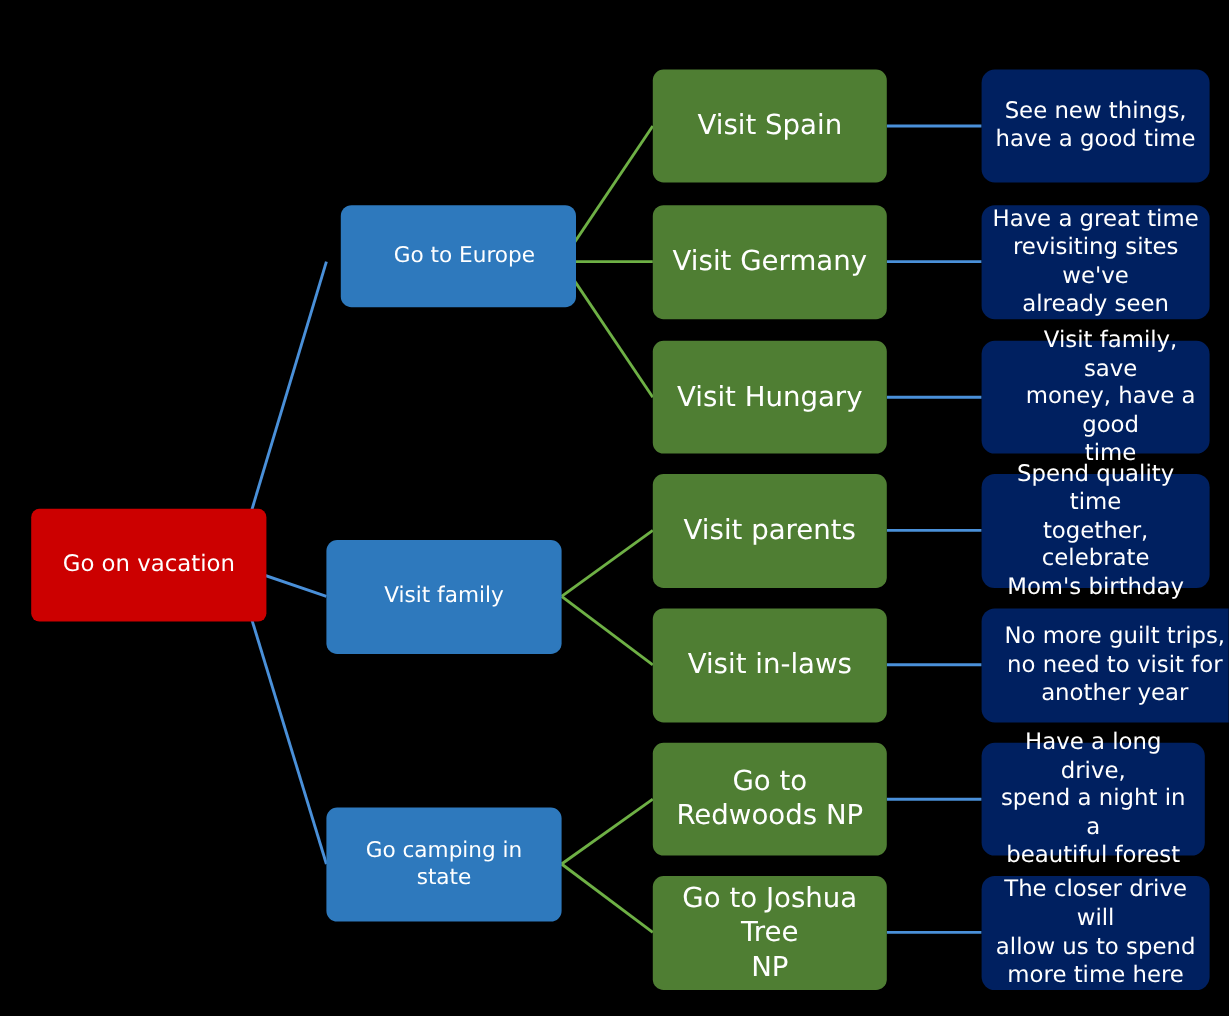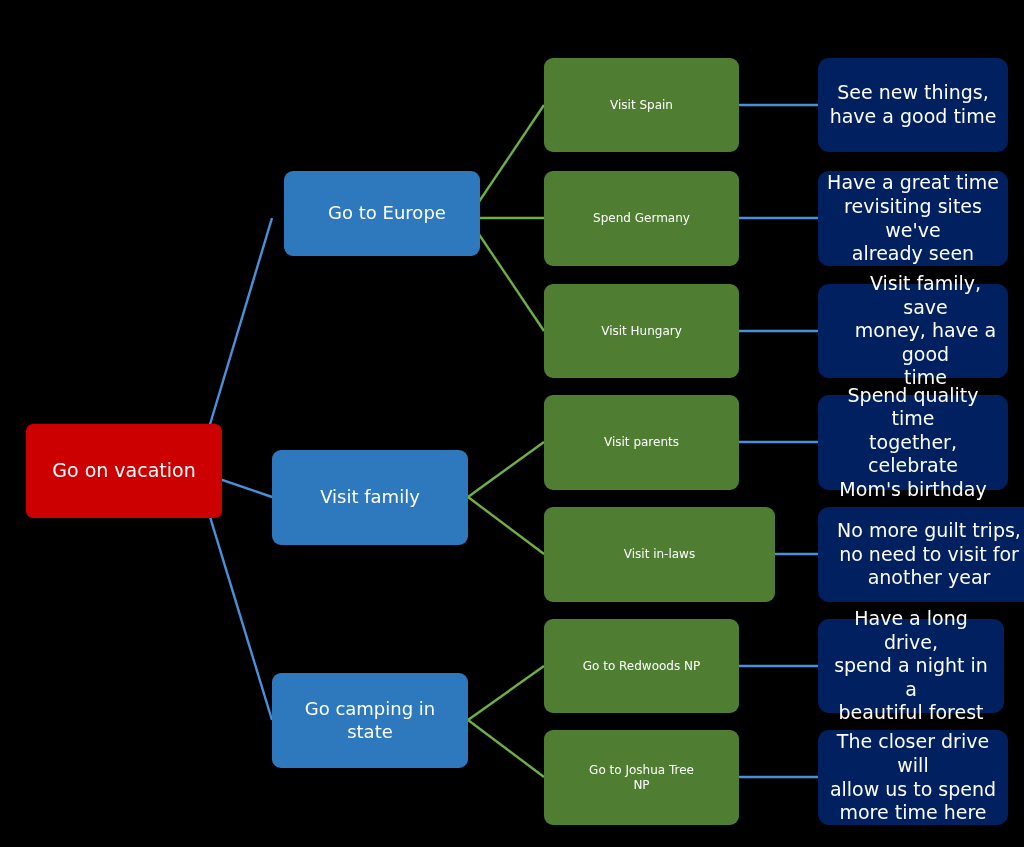--- a/index.html
+++ b/index.html
@@ -41,21 +41,21 @@
     background: #CC0000;
     font-size: 19px;
     border-radius: 7px;
   }
   .node-option {
     background: #2E79BD;
     font-size: 18px;
   }
   .node-sub {
     background: #4F7E33;
-    font-size: 12px;
+    font-size: 23px;
   }
   .node-outcome {
     background: #002060;
     font-size: 19px;
     border-radius: 11px;
   }
   .node-label {
     display: block;
     white-space: pre-line;
   }
@@ -93,29 +93,29 @@
       <div class="node node-option" style="left: 272px; top: 450px; width: 196px; height: 95px;">
         <span class="node-label">Visit family</span>
       </div>
       <div class="node node-option" style="left: 272px; top: 673px; width: 196px; height: 95px;">
         <span class="node-label">Go camping in state</span>
       </div>
       <div class="node node-sub" style="left: 544px; top: 58px; width: 195px; height: 94px;">
         <span class="node-label">Visit Spain</span>
       </div>
       <div class="node node-sub" style="left: 544px; top: 171px; width: 195px; height: 95px;">
-        <span class="node-label">Spend Germany</span>
+        <span class="node-label">Visit Germany</span>
       </div>
       <div class="node node-sub" style="left: 544px; top: 284px; width: 195px; height: 94px;">
         <span class="node-label">Visit Hungary</span>
       </div>
       <div class="node node-sub" style="left: 544px; top: 395px; width: 195px; height: 95px;">
         <span class="node-label">Visit parents</span>
       </div>
-      <div class="node node-sub" style="left: 544px; top: 507px; width: 231px; height: 95px;">
+      <div class="node node-sub" style="left: 544px; top: 507px; width: 195px; height: 95px;">
         <span class="node-label">Visit in-laws</span>
       </div>
       <div class="node node-sub" style="left: 544px; top: 619px; width: 195px; height: 94px;">
         <span class="node-label">Go to Redwoods NP</span>
       </div>
       <div class="node node-sub" style="left: 544px; top: 730px; width: 195px; height: 95px;">
         <span class="node-label">Go to Joshua Tree
 NP</span>
       </div>
       <div class="node node-outcome" style="left: 818px; top: 58px; width: 190px; height: 94px;">

